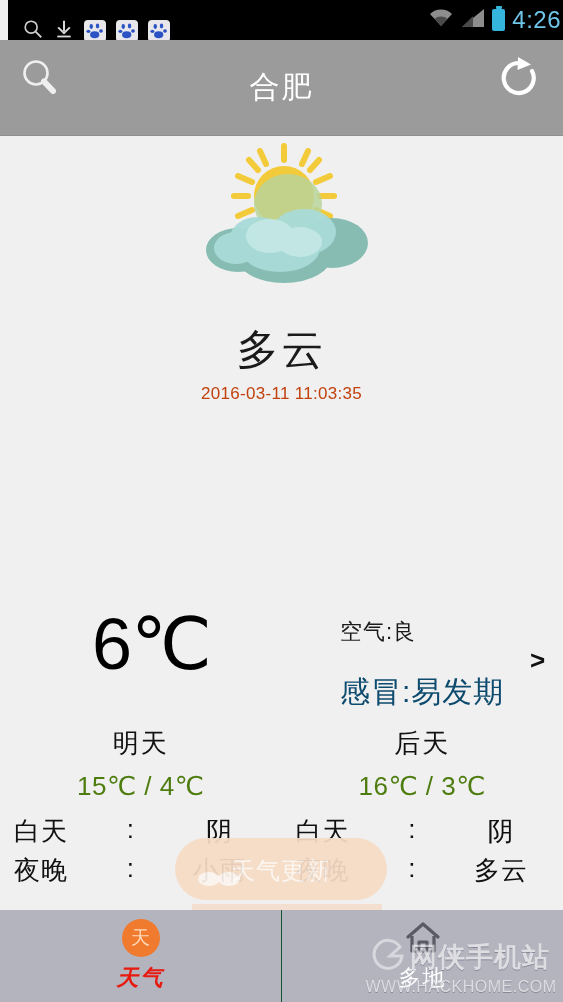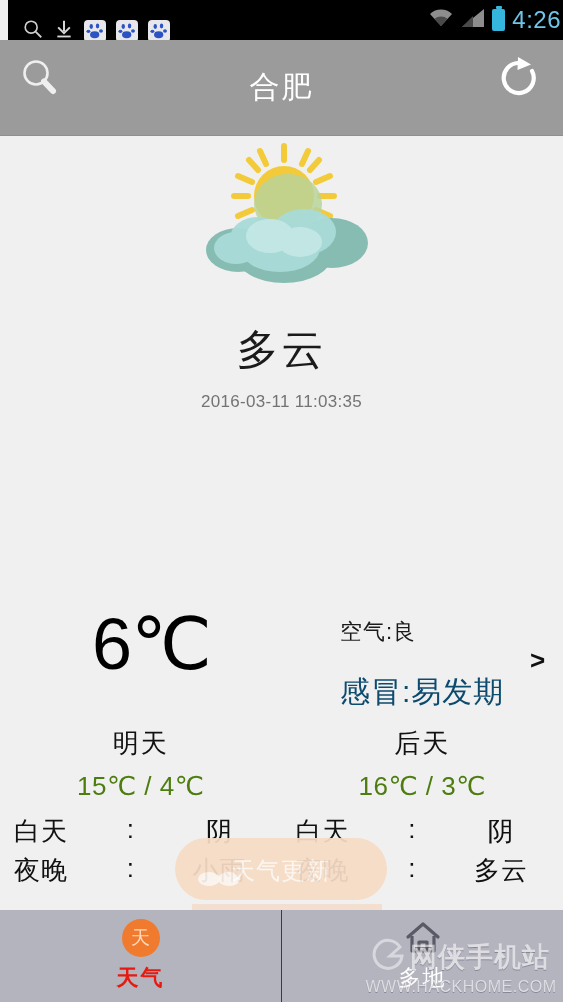--- a/index.html
+++ b/index.html
@@ -50,22 +50,22 @@
   
   .weather-icon-wrap{
     position:absolute; top:138px; left:0; width:563px;
     display:flex; justify-content:center;
   }
   .cond-text{
     position:absolute; top:322px; left:0; width:563px; text-align:center;
     font-size:42px; color:#1a1a1a; letter-spacing:3px;
   }
   .cond-time{
-    position:absolute; top:392px; left:0; width:563px; text-align:center;
-    font-size:17px; color:#737373; letter-spacing:0.3px;
+    position:absolute; top:384px; left:0; width:563px; text-align:center;
+    font-size:17px; color:#c2410c; letter-spacing:0.3px;
   }
 
   
   .cur-temp{
     position:absolute; top:608px; left:92px;
     font-size:72px; color:#000; line-height:1; letter-spacing:-1px;
   }
   .info-air{
     position:absolute; top:617px; left:340px;
     font-size:22px; color:#1a1a1a; letter-spacing:1px;
@@ -113,21 +113,21 @@
   .bottomnav{
     position:absolute; bottom:0; left:0; width:563px; height:92px;
     background:#b4b4bf; display:flex;
   }
   .nav-item{
     flex:1; display:flex; flex-direction:column; align-items:center;
     justify-content:center; gap:6px; position:relative;
   }
   .nav-item + .nav-item{ border-left:1px solid #14532d; }
   .nav-label{ font-size:22px; color:#ffffff; letter-spacing:2px; }
-  .nav-item.active .nav-label{ color:#e8190f; font-weight:bold; }
+  .nav-item.active .nav-label{ color:#e8190f; font-weight:bold;font-style:italic; }
   .nav-badge{
     width:38px; height:38px; border-radius:50%; background:#f07a2e;
     display:flex; align-items:center; justify-content:center;
     color:#ffd9bb; font-size:19px;
   }
   .nav-ico{ width:38px; height:38px; display:flex; align-items:center; justify-content:center; }
 
   
   .watermark{
     position:absolute; right:2px; bottom:6px; width:200px; height:86px;

